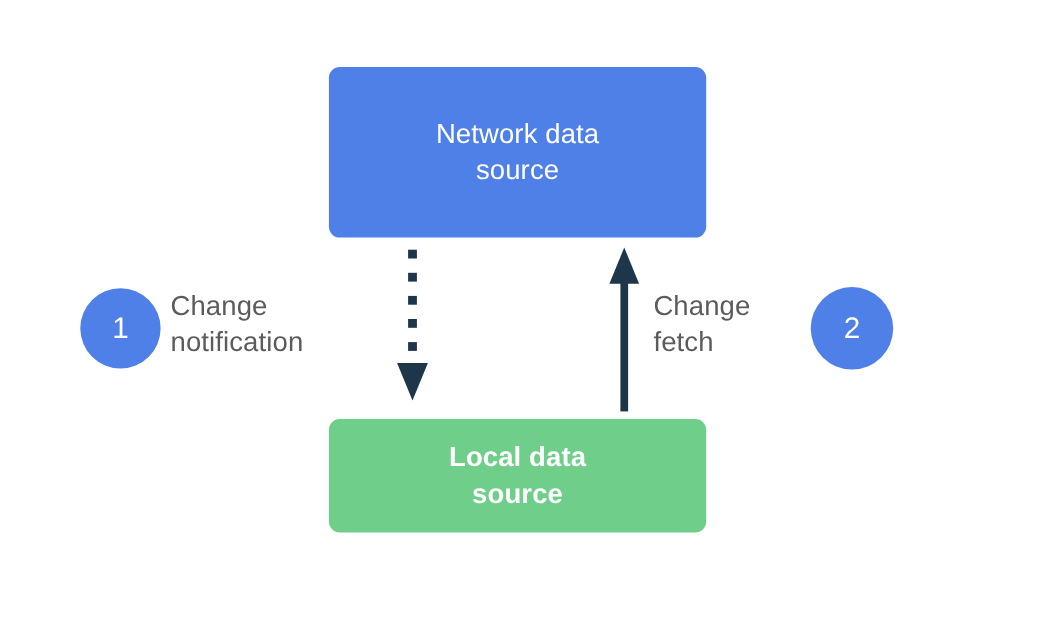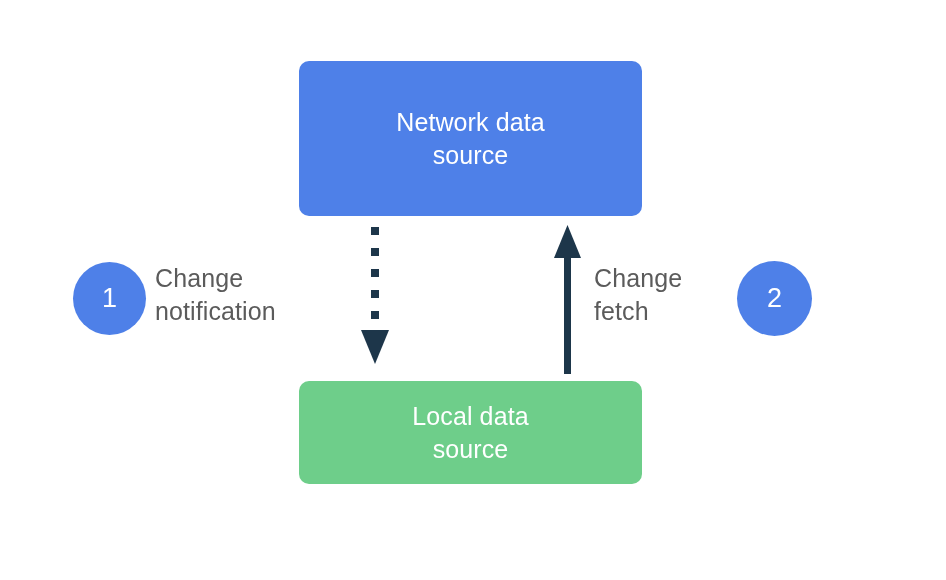--- a/index.html
+++ b/index.html
@@ -45,20 +45,21 @@
     width: 343px;
     height: 155px;
     background: #4e80e8;
   }
   #local-box {
     left: 299px;
     top: 381px;
     width: 343px;
     height: 103px;
     background: #6ece8a;
+    font-weight: bold;
   }
 
   
   .arrow-svg {
     position: absolute;
     overflow: visible;
   }
   #dotted-arrow-down {
     left: 352px;
     top: 222px;

